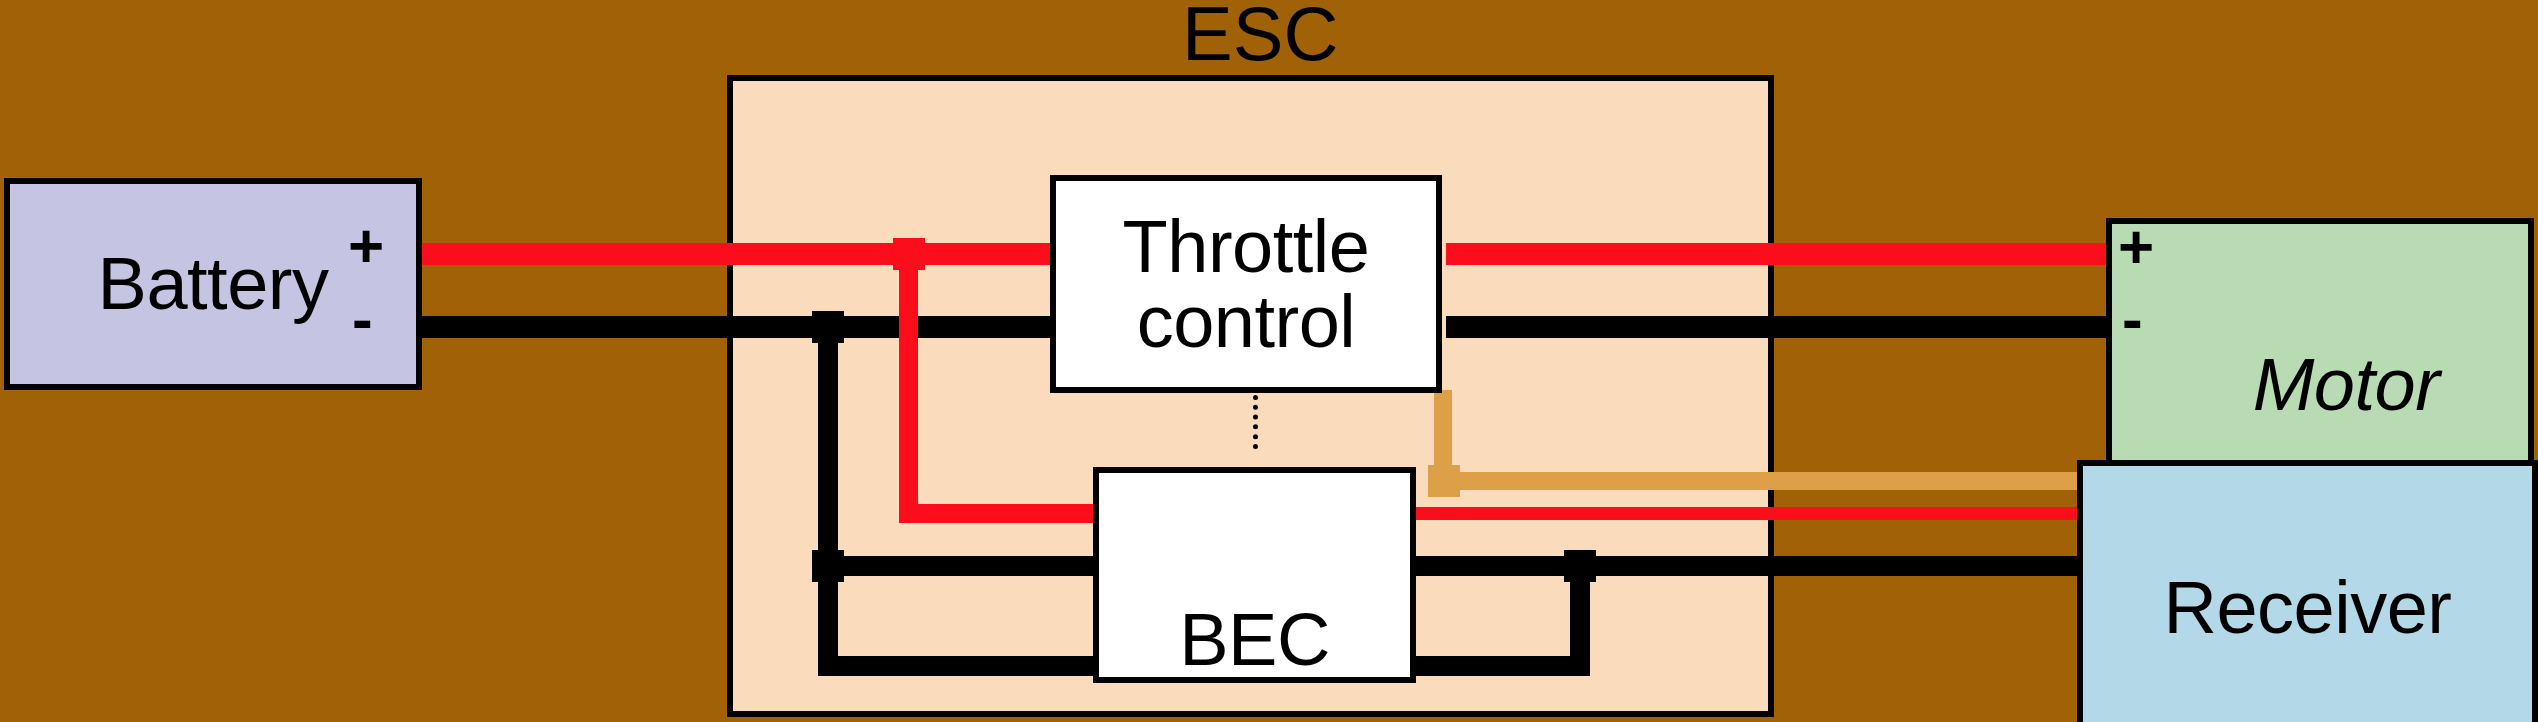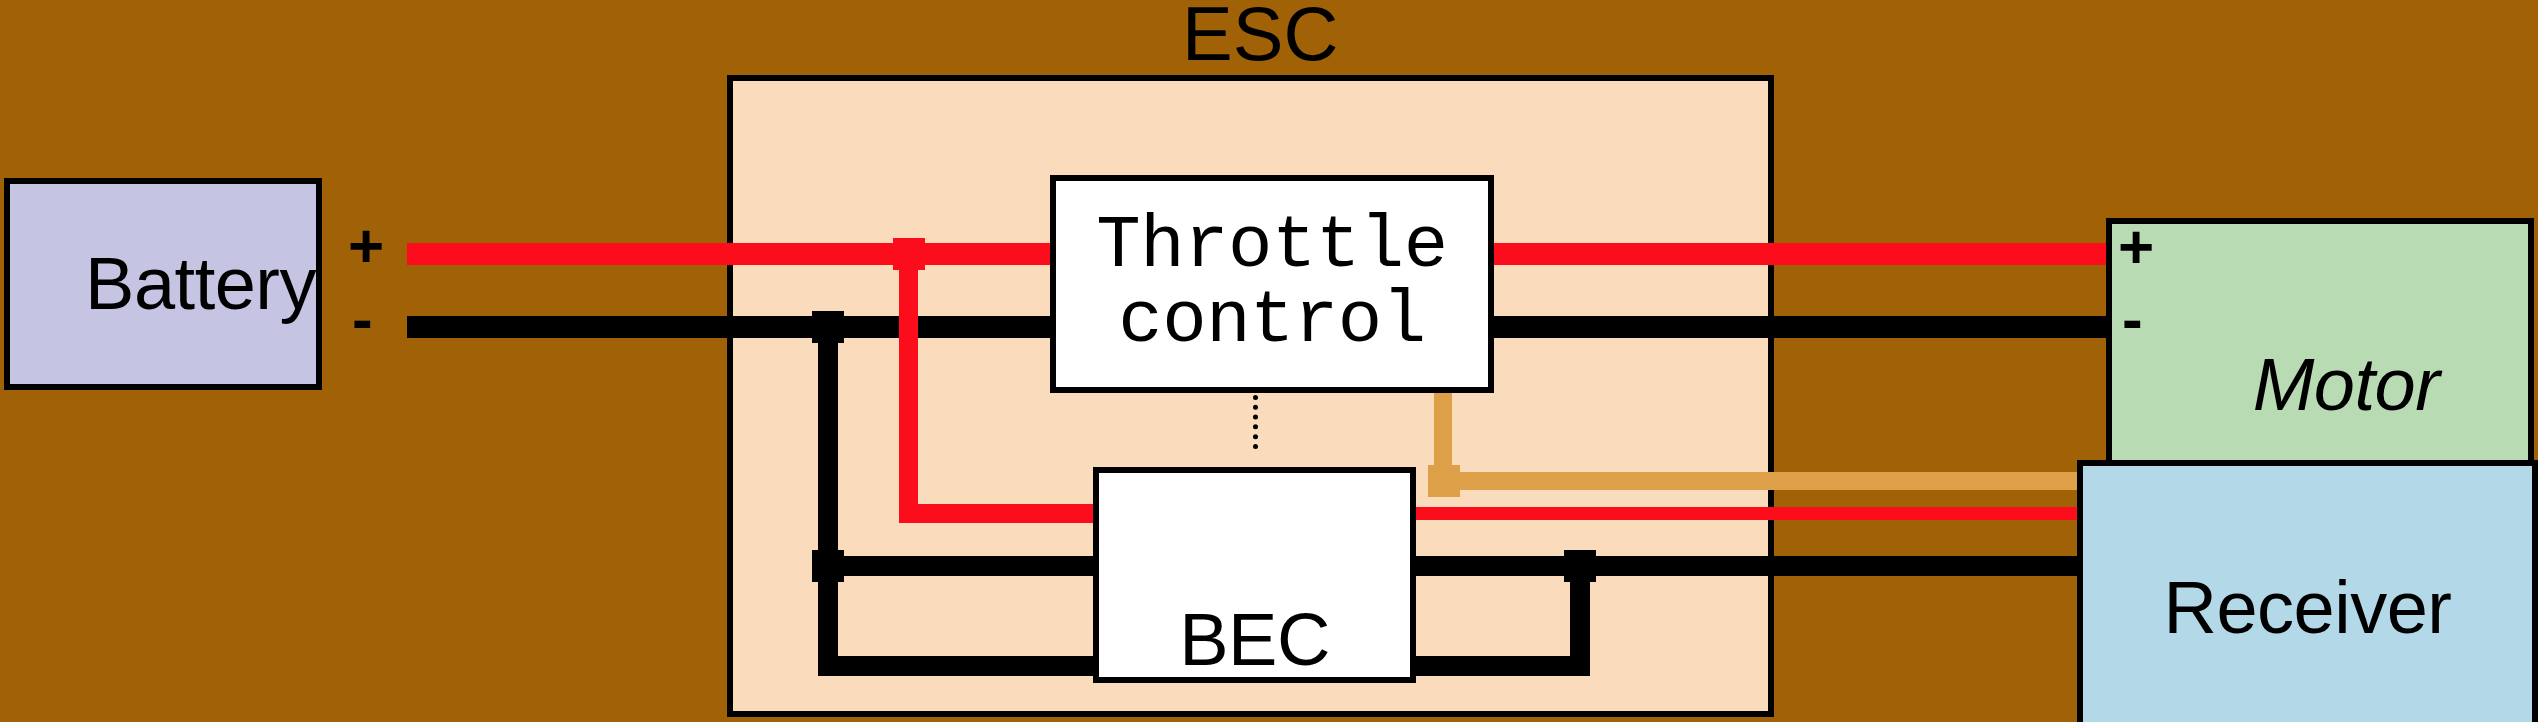--- a/index.html
+++ b/index.html
@@ -136,27 +136,27 @@
   <div class="dot black" style="left:812px; top:311px; width:32px; height:32px;"></div>
 
   <div class="dot black" style="left:812px; top:550px; width:32px; height:32px;"></div>
 
   <div class="dot black" style="left:1564px; top:550px; width:32px; height:32px;"></div>
 
   <div class="dot orange" style="left:1428px; top:465px; width:32px; height:32px;"></div>
 
   <div class="dotted-link" style="left:1253px; top:395px; height:54px;"></div>
 
-  <div class="blk" style="left:4px; top:178px; width:318px; height:212px; background:#c5c4e3;justify-content:flex-end;">
+  <div class="blk" style="left:4px; top:178px; width:418px; height:212px; background:#c5c4e3;">
     <span class="lbl">Battery</span>
   </div>
   <div class="pol" style="left:348px; top:215px;">+</div>
   <div class="pol" style="left:352px; top:288px;">-</div>
 
-  <div class="blk" style="left:1050px; top:175px; width:444px; height:218px; background:#ffffff; z-index:42;font-family:Liberation Mono, monospace;">
+  <div class="blk" style="left:1050px; top:175px; width:392px; height:218px; background:#ffffff; z-index:42;">
     <span class="lbl">Throttle
 control</span>
   </div>
 
   <div class="blk" style="left:1093px; top:467px; width:323px; height:216px; background:#ffffff; z-index:42;align-items:flex-end;">
     <span class="lbl">BEC</span>
   </div>
 
   <div class="blk" style="left:2106px; top:218px; width:428px; height:334px; background:#b8dbb3;">
     <span class="lbl" style="margin-left:52px;font-style:italic;">Motor</span>

